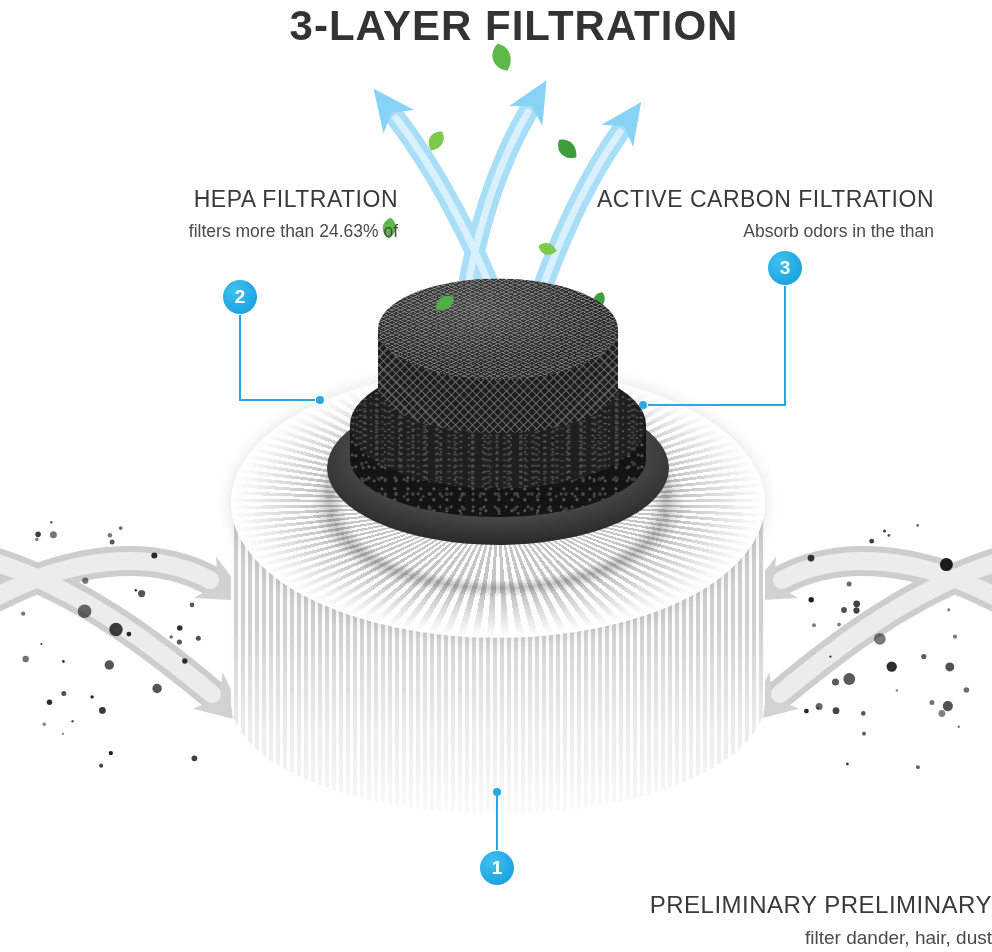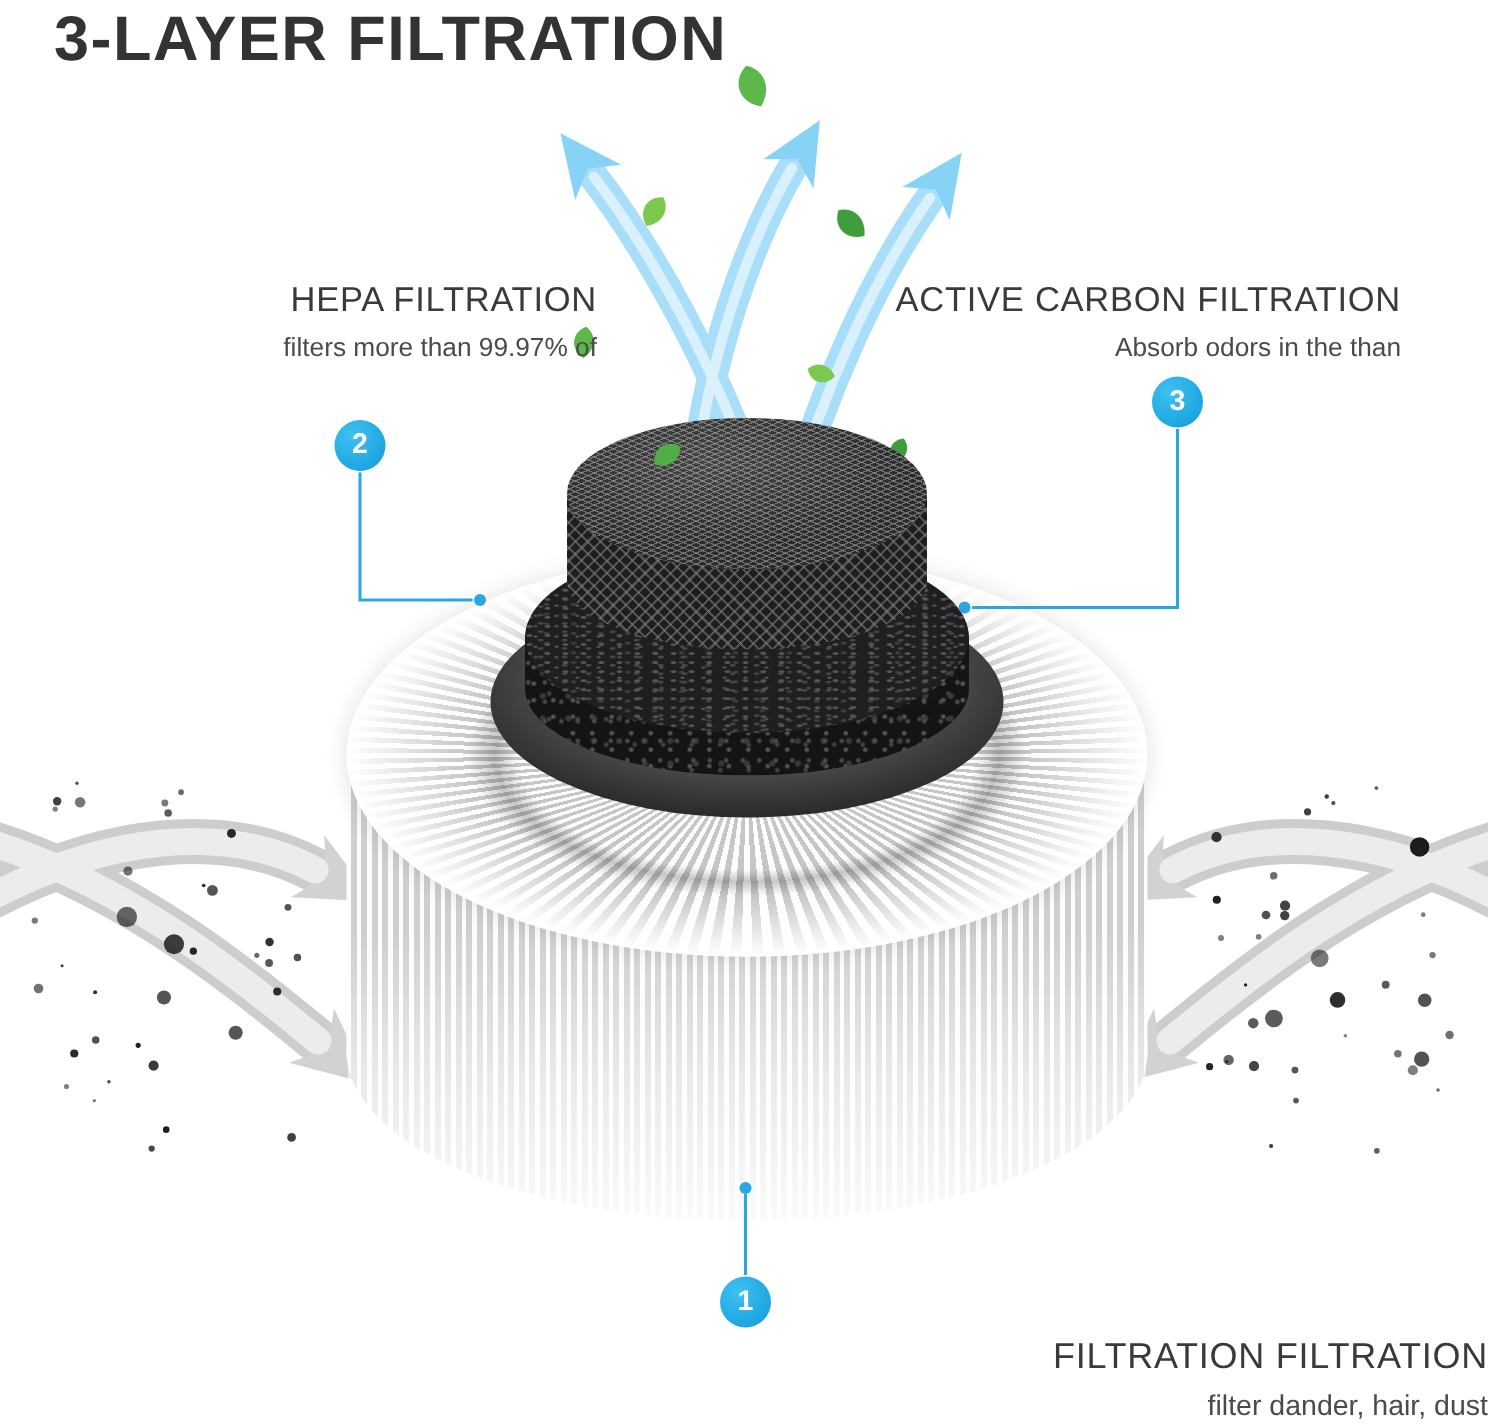--- a/index.html
+++ b/index.html
@@ -6,21 +6,21 @@
   html,body { background:#fff; }
   body { font-family:"Liberation Sans","DejaVu Sans",sans-serif; }
   .stage { position:relative; width:992px; height:952px; margin:0 auto; background:#fff; overflow:hidden; }
   .stage svg { position:absolute; left:0; top:0; pointer-events:none; }
   .layer-behind { z-index:1; }
   .layer-front  { z-index:5; }
 
   
   .title {
     position:absolute; top:2px; left:0; width:100%; z-index:6;
-    font-size:42px; font-weight:bold; letter-spacing:1px; color:#333;padding-left:36px;
+    text-align:center; font-size:42px; font-weight:bold; letter-spacing:1px; color:#333;padding-left:36px;
   }
   .label { position:absolute; z-index:6; text-align:right; color:#3d3d3d; }
   .label-title { font-size:23px; letter-spacing:0.5px; margin-bottom:7px; color:#3a3a3a; }
   .label-desc  { font-size:17.5px; line-height:23px; color:#4a4a4a; }
   .hepa-label   { left:88px;  top:186px; width:310px; }
   .carbon-label { left:572px; top:186px; width:362px; }
   .bottom-label { left:0; top:891px; width:100%; }
   .bottom-label .label-title { font-size:24px; }
   .bottom-label .label-desc  { font-size:19px; }
 
@@ -250,29 +250,29 @@
     <circle cx="320" cy="400" r="4" fill="#2aa7e0"></circle>
     <circle cx="643" cy="405" r="4" fill="#2aa7e0"></circle>
     <circle cx="497" cy="792" r="4" fill="#2aa7e0"></circle>
     <use href="#leafp" transform="translate(444,302) rotate(60) scale(0.95)" fill="#4fae45"></use>
   </svg>
 
   <h1 class="title">3-LAYER FILTRATION</h1>
 
   <div class="label hepa-label">
     <div class="label-title">HEPA FILTRATION</div>
-    <div class="label-desc">filters more than 99.97% of</div>
+    <div class="label-desc">filters more than 24.63% of</div>
   </div>
   <div class="badge badge-2">2</div>
 
   <div class="label carbon-label">
     <div class="label-title">ACTIVE CARBON FILTRATION</div>
     <div class="label-desc">Absorb odors in the than</div>
   </div>
   <div class="badge badge-3">3</div>
 
   <div class="badge badge-1">1</div>
   <div class="label bottom-label">
-    <div class="label-title">FILTRATION FILTRATION</div>
+    <div class="label-title">PRELIMINARY PRELIMINARY</div>
     <div class="label-desc">filter dander, hair, dust</div>
   </div>
 
 </div>
 
 </body></html>

